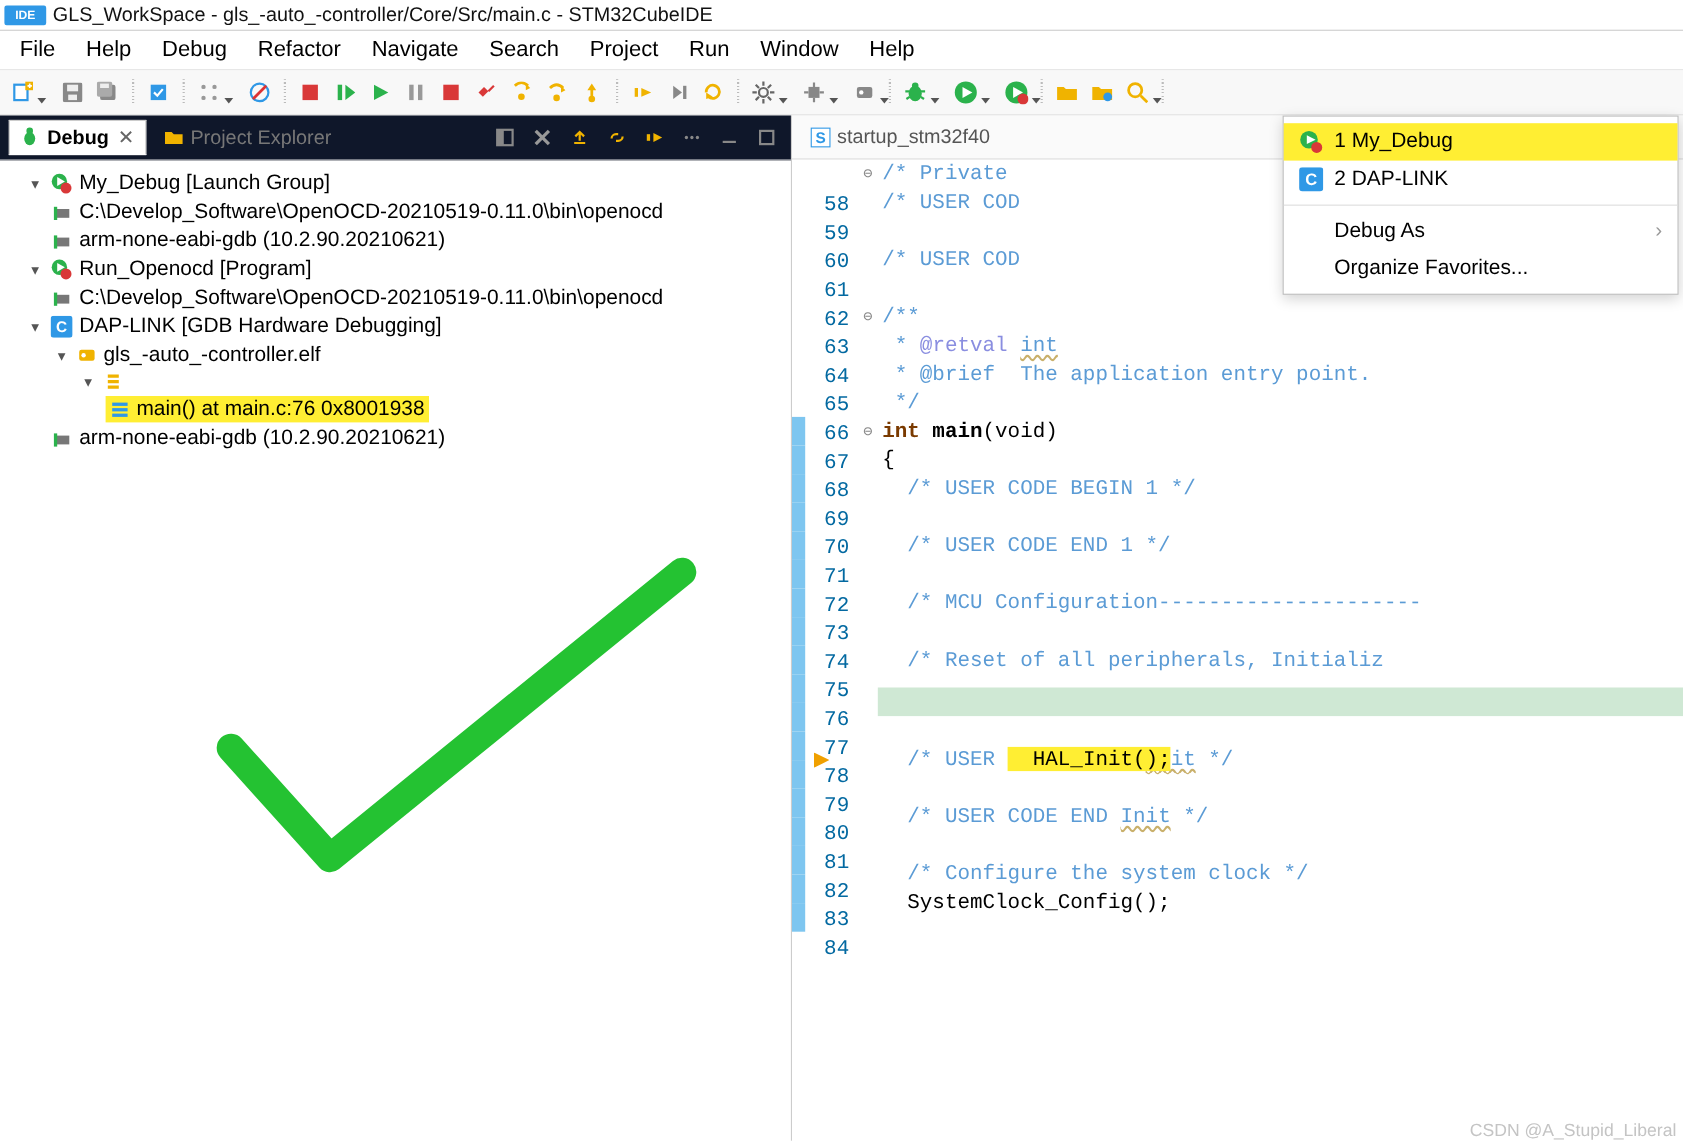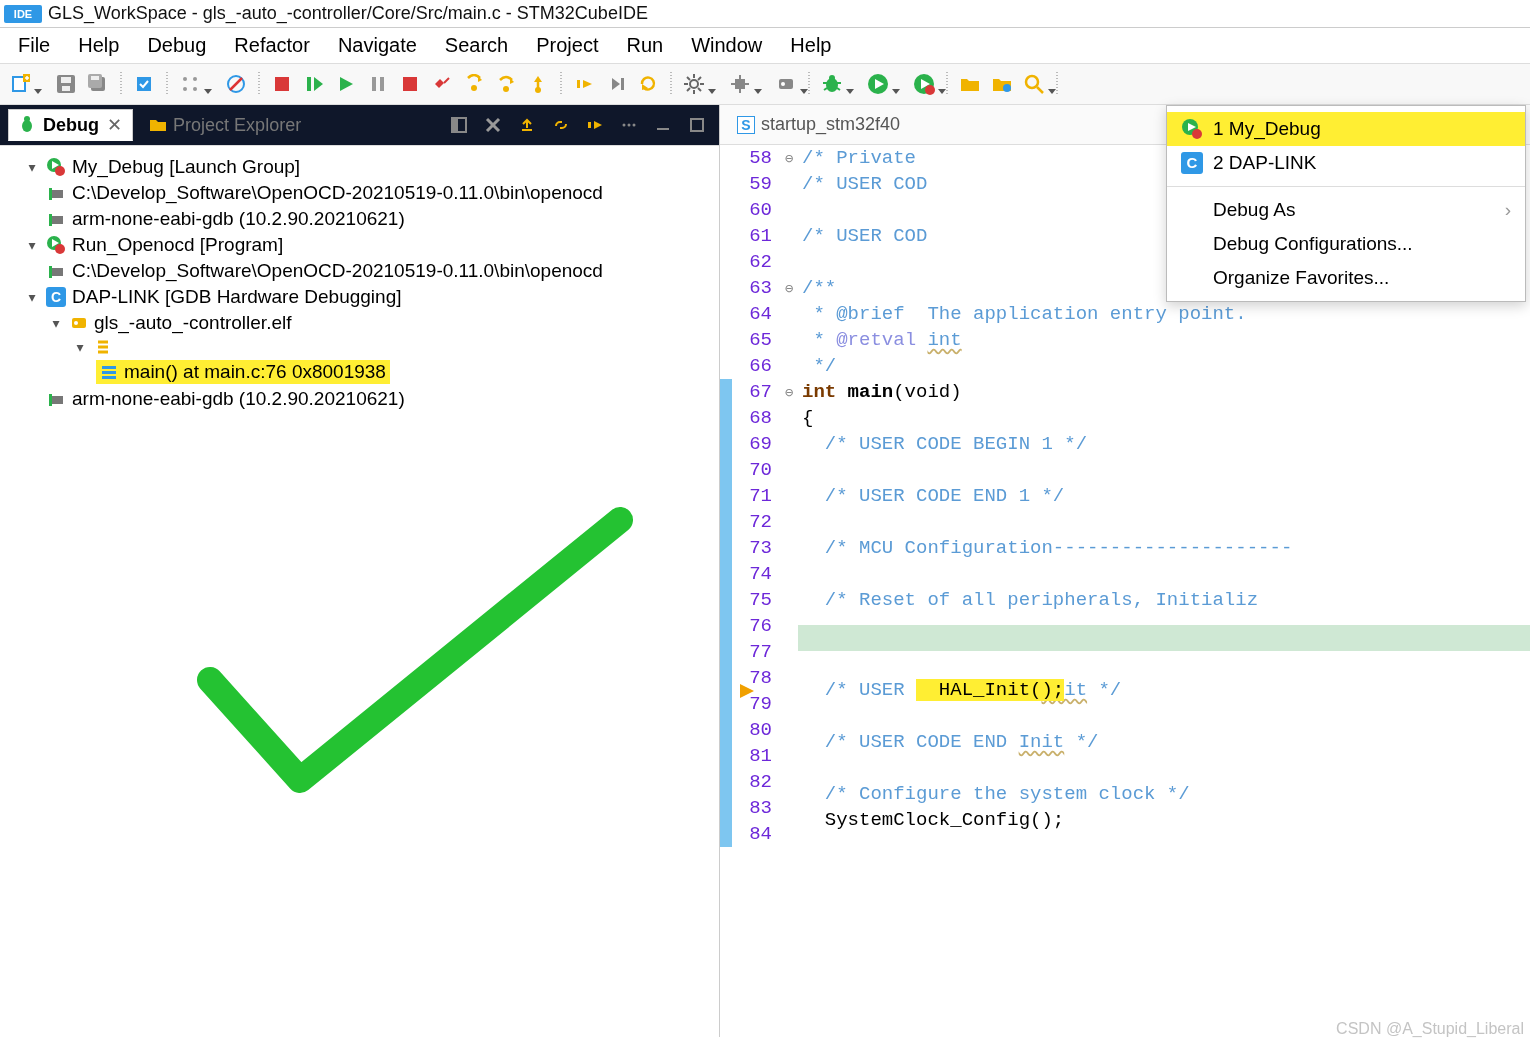--- a/index.html
+++ b/index.html
@@ -84,22 +84,23 @@
     border-bottom:1px solid #ddd; background:#fafafa;
   }
   .editor {
     flex:1; display:flex; font-family:"Consolas","Courier New",monospace;
     font-size:19px; overflow:hidden; position:relative;
   }
   .change-strip { width:12px; }
   .change-mark { height:26px; }
   .change-mark.changed { background:#7ec6f0; }
   .ln-col {
-    width:48px; text-align:right; color:#6d28d9; padding-right:8px;
+    width:48px; text-align:right; color:#0369a1; padding-right:8px;
     user-select:none;
+    margin-top:28px;
   }
   .ln { height:26px; line-height:26px; }
   .fold-col { width:18px; }
   .fold { height:26px; display:flex; align-items:center; justify-content:center; color:#888; font-size:14px; }
   .code-col { flex:1; }
   .code-line {
     height:26px; line-height:26px; white-space:pre; padding-left:4px;
   }
   .code-line.current { background:#cfe8d4;margin-top:12px; }
   .c-comment { color:#5b9bd5; }
@@ -610,22 +611,22 @@
           <div class="fold"></div>
           <div class="fold"></div>
       </div>
       <div class="code-col">
         <div class="code-line"><span class="c-comment">/* Private</span></div>
         <div class="code-line"><span class="c-comment">/* USER COD</span></div>
         <div class="code-line"></div>
         <div class="code-line"><span class="c-comment">/* USER COD</span></div>
         <div class="code-line"></div>
         <div class="code-line"><span class="c-doc">/**</span></div>
+        <div class="code-line"><span class="c-doc"> * </span><span class="c-docAt">@retval</span> <span class="c-doc c-underline">int</span></div>
         <div class="code-line"><span class="c-doc"> * @brief  The application entry point.</span></div>
-        <div class="code-line"><span class="c-doc"> * </span><span class="c-docAt">@retval</span> <span class="c-doc c-underline">int</span></div>
         <div class="code-line"><span class="c-doc"> */</span></div>
         <div class="code-line"><span class="c-type">int </span><b>main</b><span>(void)</span></div>
         <div class="code-line">{</div>
         <div class="code-line"><span class="c-comment">  /* USER CODE BEGIN 1 */</span></div>
         <div class="code-line"></div>
         <div class="code-line"><span class="c-comment">  /* USER CODE END 1 */</span></div>
         <div class="code-line"></div>
         <div class="code-line"><span class="c-comment">  /* MCU Configuration---------------------</span></div>
         <div class="code-line"></div>
         <div class="code-line"><span class="c-comment">  /* Reset of all peripherals, Initializ</span></div>
@@ -665,23 +666,19 @@
         <span>2 DAP-LINK</span>
       </div>
       <div class="dd-sep"></div>
       <div class="dd-item">
         <span style="width:22px"></span>
         <span>Debug As</span>
         <span class="spacer">›</span>
       </div>
       <div class="dd-item">
         <span style="width:22px"></span>
-        <span>Debug Configurations...</span>
-      </div>
-      <div class="dd-item">
-        <span style="width:22px"></span>
         <span>Organize Favorites...</span>
       </div>
     </div>
   </div>
 </div>
 
 <div class="watermark">CSDN @A_Stupid_Liberal</div>
 
 </body></html>

